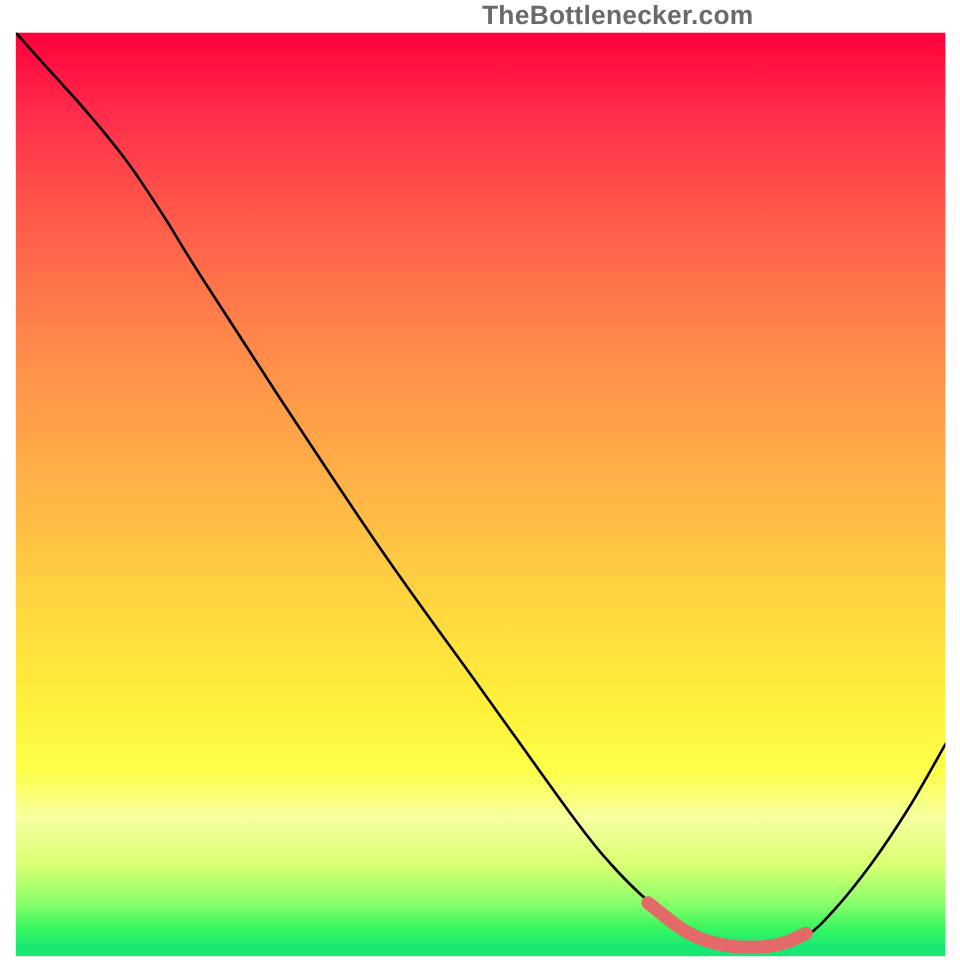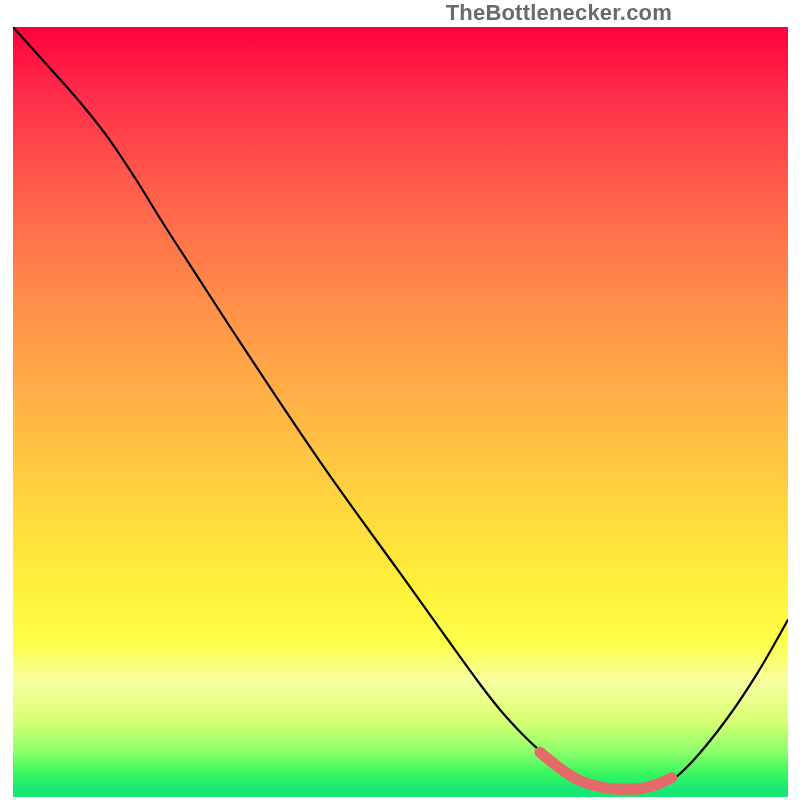--- a/index.html
+++ b/index.html
@@ -7,21 +7,20 @@
     padding: 0;
     width: 800px;
     height: 800px;
     background: #ffffff;
     font-family: Arial, Helvetica, sans-serif;
   }
   .container {
     position: relative;
     width: 636px;
     height: 800px;
-    padding-left: 44px;
   }
   .attribution {
     position: absolute;
     top: 0;
     right: 8px;
     color: #6a6a6a;
     font-size: 22px;
     font-weight: 600;
     letter-spacing: 0.2px;
   }

